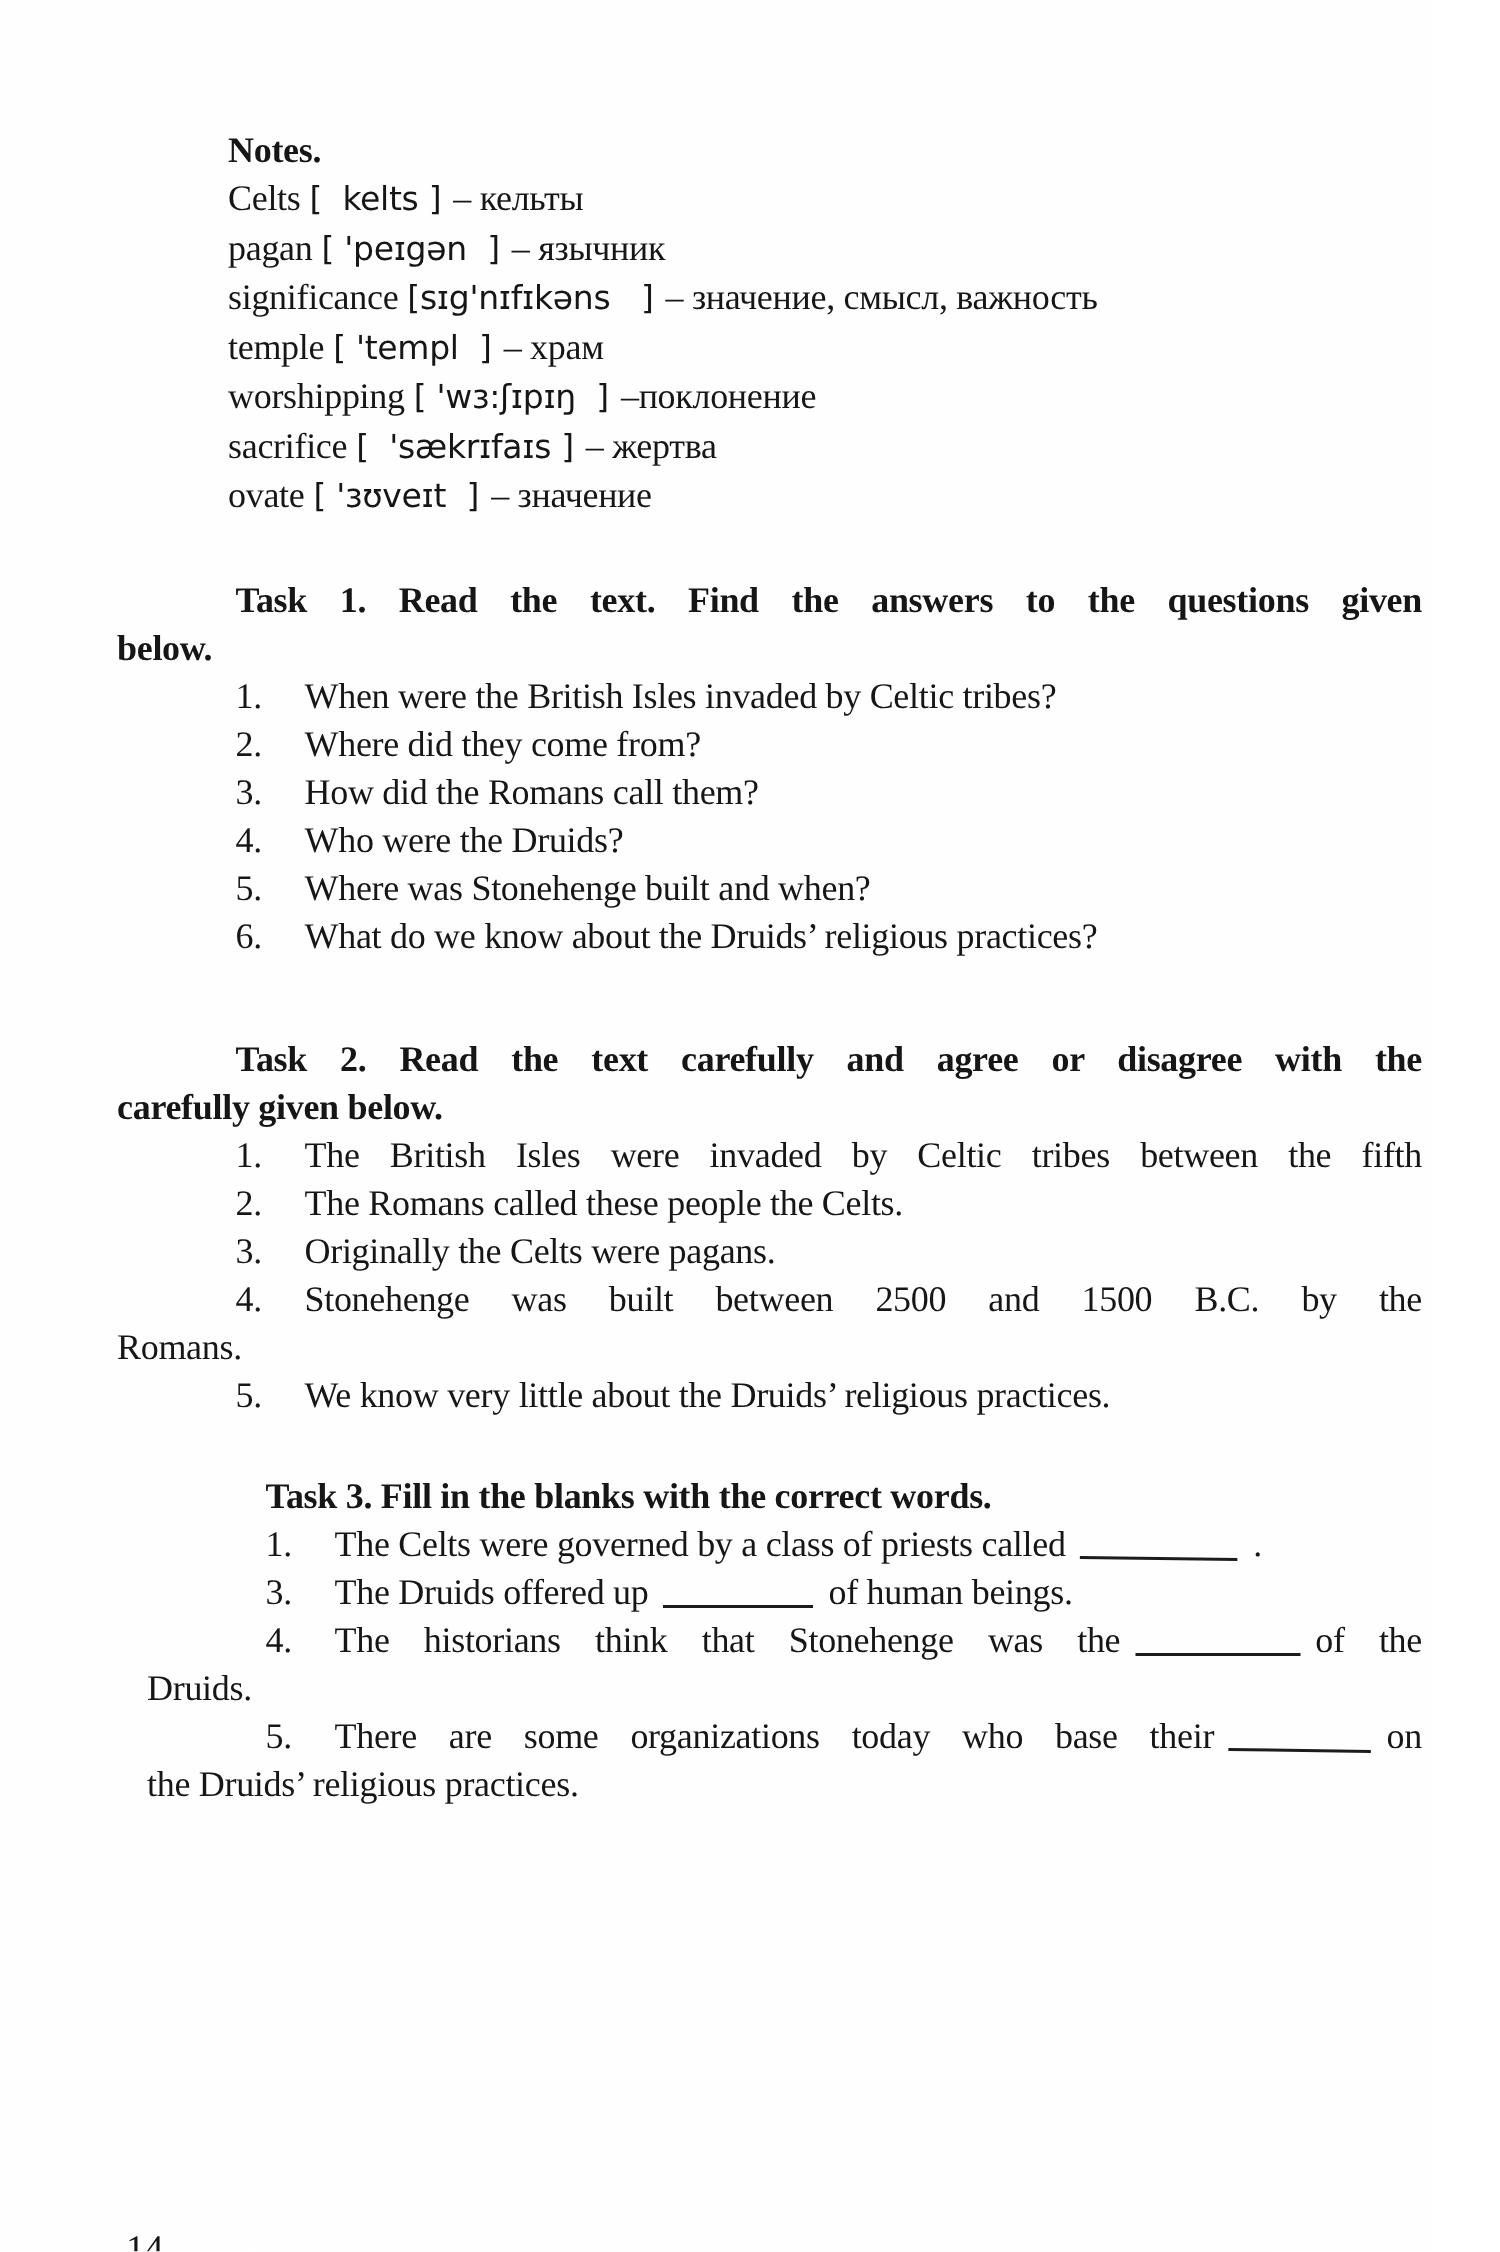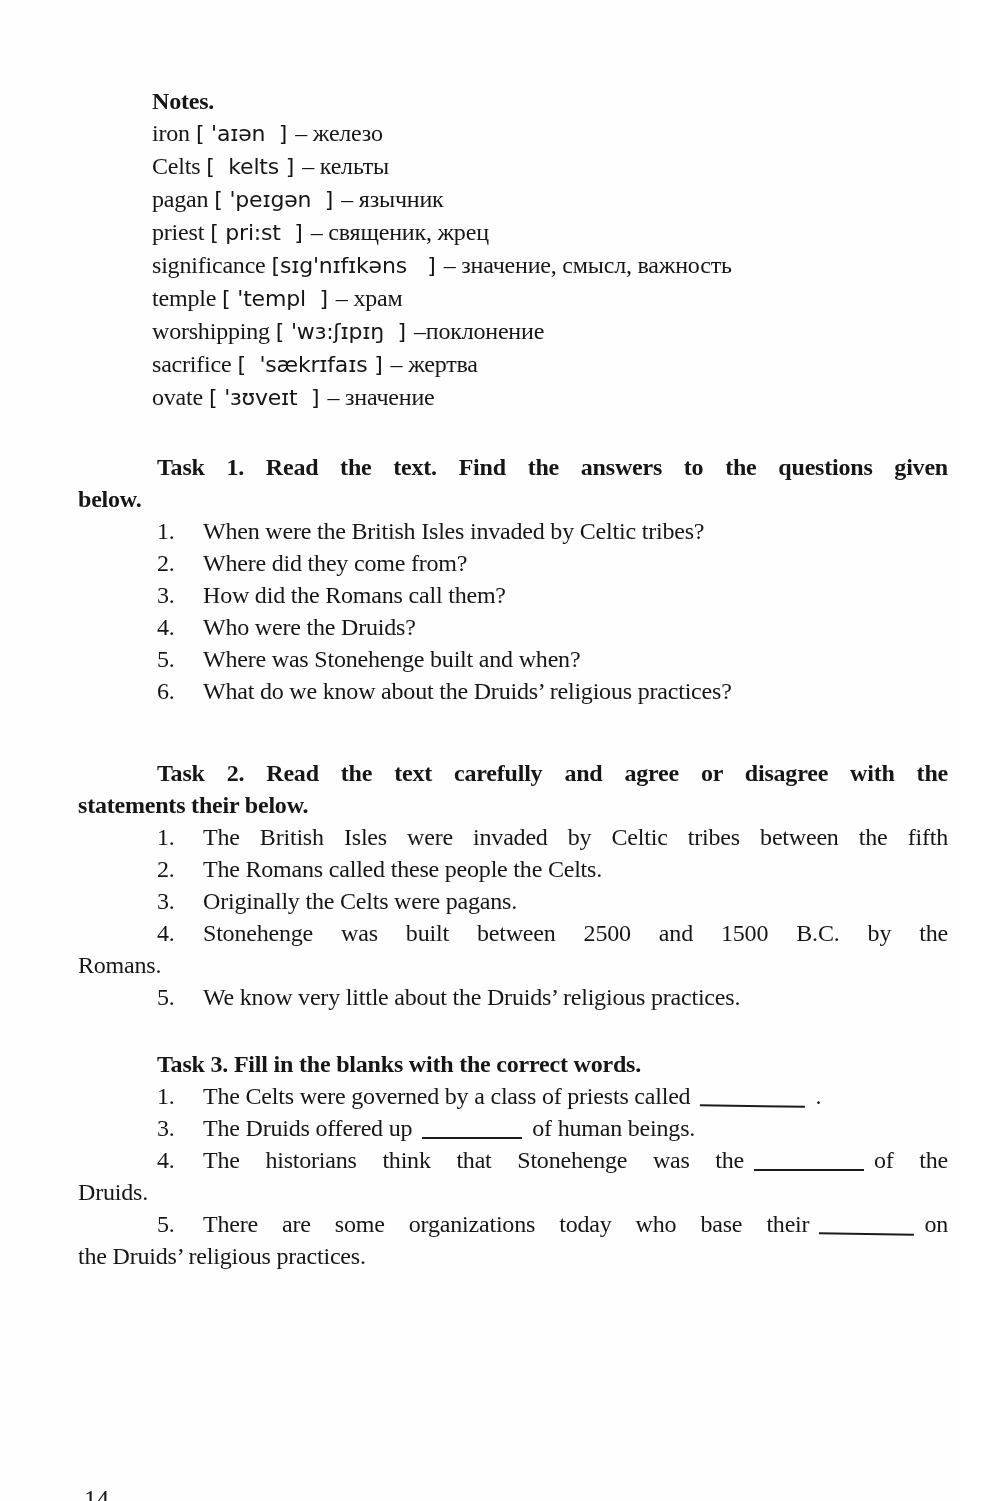--- a/index.html
+++ b/index.html
@@ -54,49 +54,43 @@
     transform: translateY(3px);
   }
   .blank.tilt { transform: translateY(3px) rotate(0.8deg); }
   .w105 { width: 105px; }
   .w120 { width: 120px; }
   .w100 { width: 100px; }
   .w110 { width: 110px; }
   .w95  { width: 95px; }
   .task1 { margin-top: 37px; }
   .task2 { margin-top: 50px; }
-  .task3 { margin-top: 35px; }
+  .task3 { margin-top: 35px; margin-left: 20px; }
   .page-number {
     position: absolute;
     left: 84px;
     top: 1484px;
     font-size: 25px;
     line-height: 32px;
   }
 </style>
 </head>
 <body>
 
 <div class="page">
   <div class="content">
 
     <div class="notes">
       <div class="line bold">Notes.</div>
 
       <div class="line">
-        <span class="note-word">iron</span><span class="note-ipa">[ 'aɪən  ]</span><span>– железо</span>
-      </div>
-      <div class="line">
         <span class="note-word">Celts</span><span class="note-ipa">[  kelts ]</span><span>– кельты</span>
       </div>
       <div class="line">
         <span class="note-word">pagan</span><span class="note-ipa">[ 'peɪgən  ]</span><span>– язычник</span>
-      </div>
-      <div class="line">
-        <span class="note-word">priest</span><span class="note-ipa">[ pri:st  ]</span><span>– священик, жрец</span>
       </div>
       <div class="line">
         <span class="note-word">significance</span><span class="note-ipa">[sɪg'nɪfɪkəns   ]</span><span>– значение, смысл, важность</span>
       </div>
       <div class="line">
         <span class="note-word">temple</span><span class="note-ipa">[ 'templ  ]</span><span>– храм</span>
       </div>
       <div class="line">
         <span class="note-word">worshipping</span><span class="note-ipa">[ 'wɜ:ʃɪpɪŋ  ]</span><span>–поклонение</span>
       </div>
@@ -115,21 +109,21 @@
       <div class="line item"><span class="num">1.</span><span>When were the British Isles invaded by Celtic tribes?</span></div>
       <div class="line item"><span class="num">2.</span><span>Where did they come from?</span></div>
       <div class="line item"><span class="num">3.</span><span>How did the Romans call them?</span></div>
       <div class="line item"><span class="num">4.</span><span>Who were the Druids?</span></div>
       <div class="line item"><span class="num">5.</span><span>Where was Stonehenge built and when?</span></div>
       <div class="line item"><span class="num">6.</span><span>What do we know about the Druids’ religious practices?</span></div>
     </div>
 
     <div class="task2">
       <div class="line bold ind jfull">Task 2. Read the text carefully and agree or disagree with the</div>
-      <div class="line bold">statements their below.</div>
+      <div class="line bold">carefully given below.</div>
 
       <div class="line item jfull"><span class="num">1.</span><span>The British Isles were invaded by Celtic tribes between the fifth</span></div>
 
       <div class="line item"><span class="num">2.</span><span>The Romans called these people the Celts.</span></div>
       <div class="line item"><span class="num">3.</span><span>Originally the Celts were pagans.</span></div>
 
       <div class="line item jfull"><span class="num">4.</span><span>Stonehenge was built between 2500 and 1500 B.C. by the</span></div>
       <div class="line">Romans.</div>
 
       <div class="line item"><span class="num">5.</span><span>We know very little about the Druids’ religious practices.</span></div>

